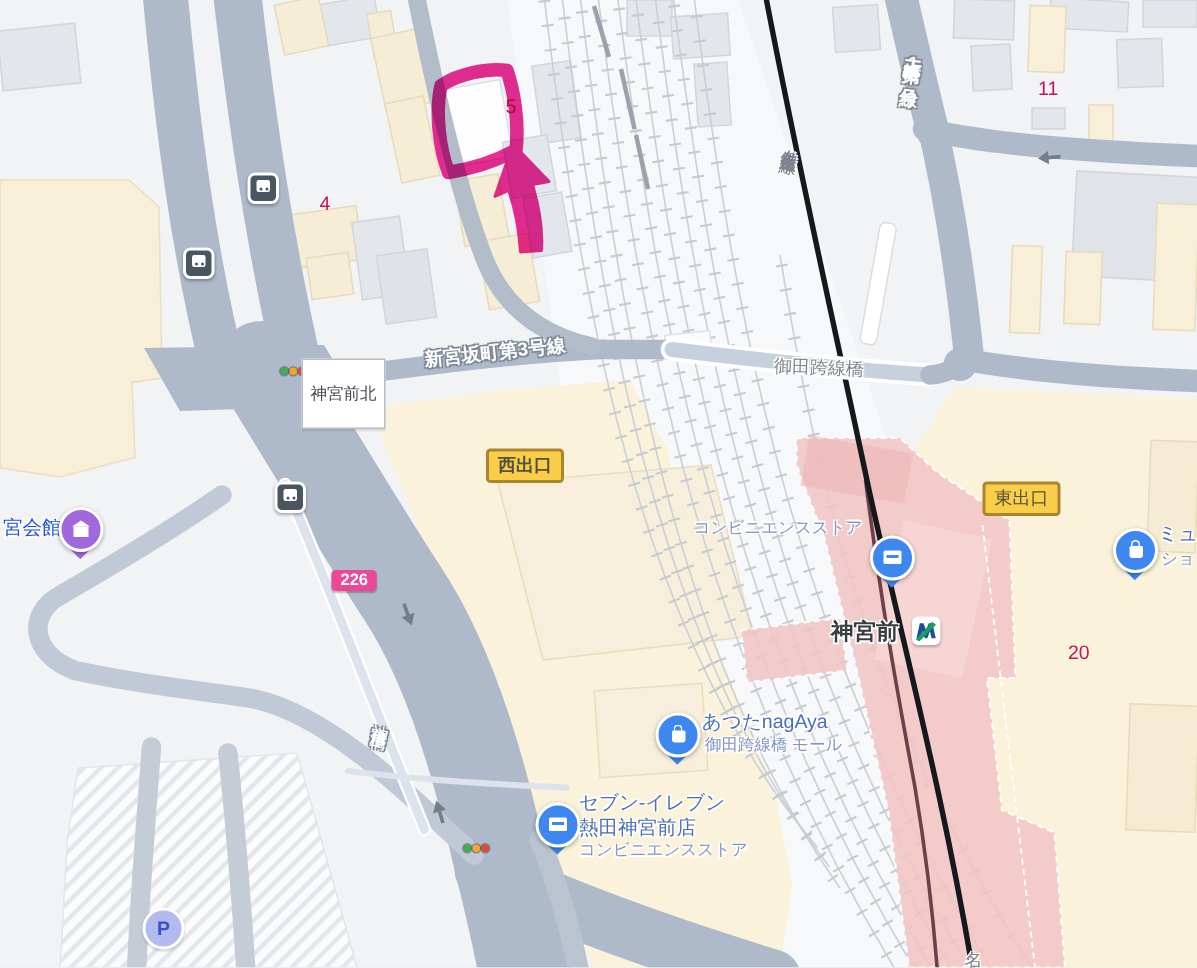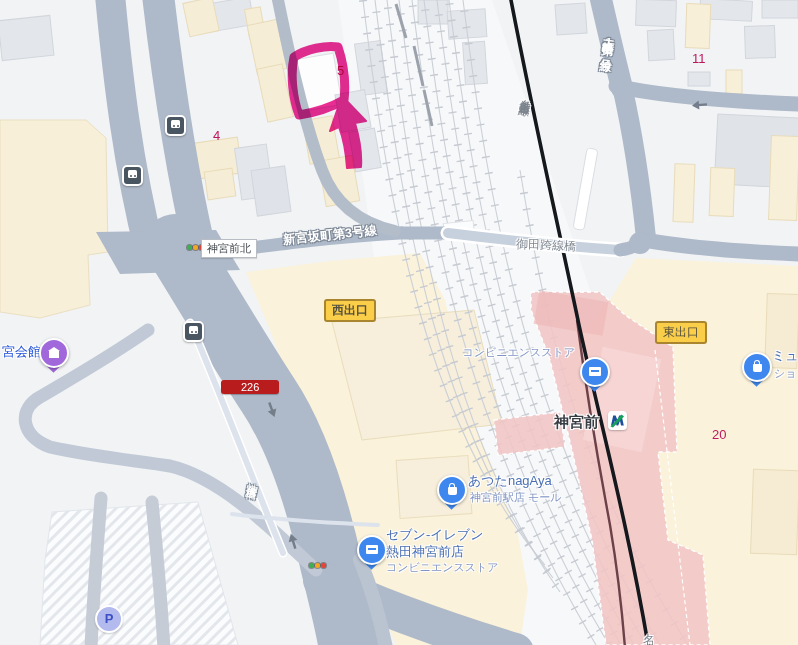--- a/index.html
+++ b/index.html
@@ -45,24 +45,24 @@
   .tl i:nth-child(1){left:0;background:#3fae53;}
   .tl i:nth-child(2){left:6px;background:#f5a623;}
   .tl i:nth-child(3){left:12px;background:#e64437;}
   
   .pk{position:absolute;width:24px;height:24px;border-radius:50%;background:#b3baee;border:2px solid #fff;
       box-shadow:0 1px 2px rgba(0,0,0,.2);color:#3d4fc4;font-weight:700;font-size:13px;
       text-align:center;line-height:24px;}
   
   .exitbadge{position:absolute;background:#fbce4a;border:2px solid #a9852f;border-radius:3px;
       color:#54503f;font-size:12px;font-weight:500;padding:1px 6px;}
-  .routebadge{position:absolute;background:#b91c1c;border-radius:3px;color:#fff;font-size:11px;
-      font-weight:400;padding:1px 20px;box-shadow:0 1px 1px rgba(0,0,0,.25);}
+  .routebadge{position:absolute;background:#ec4899;border-radius:3px;color:#fff;font-size:11px;
+      font-weight:700;padding:1px 6px;box-shadow:0 1px 1px rgba(0,0,0,.25);}
   .interbox{position:absolute;background:#fff;border:1px solid #b8bdc4;color:#454a50;font-size:11px;
-      padding:1px 5px;box-shadow:0 1px 1px rgba(0,0,0,.12);}
+      padding:15px 5px;box-shadow:0 1px 1px rgba(0,0,0,.12);}
   .stationname{color:#383d44;font-size:15px;font-weight:600;}
   .logo{position:absolute;width:19px;height:19px;background:#fff;border-radius:4px;
       box-shadow:0 1px 2px rgba(0,0,0,.25);}
 </style>
 </head>
 <body>
 
 <div id="stage">
 
 <svg width="798" height="645" viewBox="0 0 798 645">
@@ -287,21 +287,21 @@
   <div class="pin" style="left:742px;top:352px;">
         <span class="g-bag"></span>
       </div>
   <div class="lbl poi-blue halo" style="left:772px;top:349px;">ミュ</div>
   <div class="lbl poi-sub halo" style="left:774px;top:367px;">ショ</div>
 
   <div class="pin" style="left:437px;top:475px;">
         <span class="g-bag"></span>
       </div>
   <div class="lbl poi-blue halo" style="left:468px;top:474px;">あつたnagAya</div>
-  <div class="lbl poi-sub halo" style="left:470px;top:491px;">神宮前駅店 モール</div>
+  <div class="lbl poi-sub halo" style="left:470px;top:491px;">御田跨線橋 モール</div>
 
   <div class="pin" style="left:357px;top:535px;">
         <span class="g-store"></span>
       </div>
   <div class="lbl" style="left:386px;top:526px;">
     <div class="poi-blue halo" style="line-height:17px;">セブン-イレブン</div>
     <div class="poi-blue halo" style="line-height:17px;">熱田神宮前店</div>
     <div class="poi-sub halo" style="margin-top:1px;">コンビニエンスストア</div>
   </div>
 

